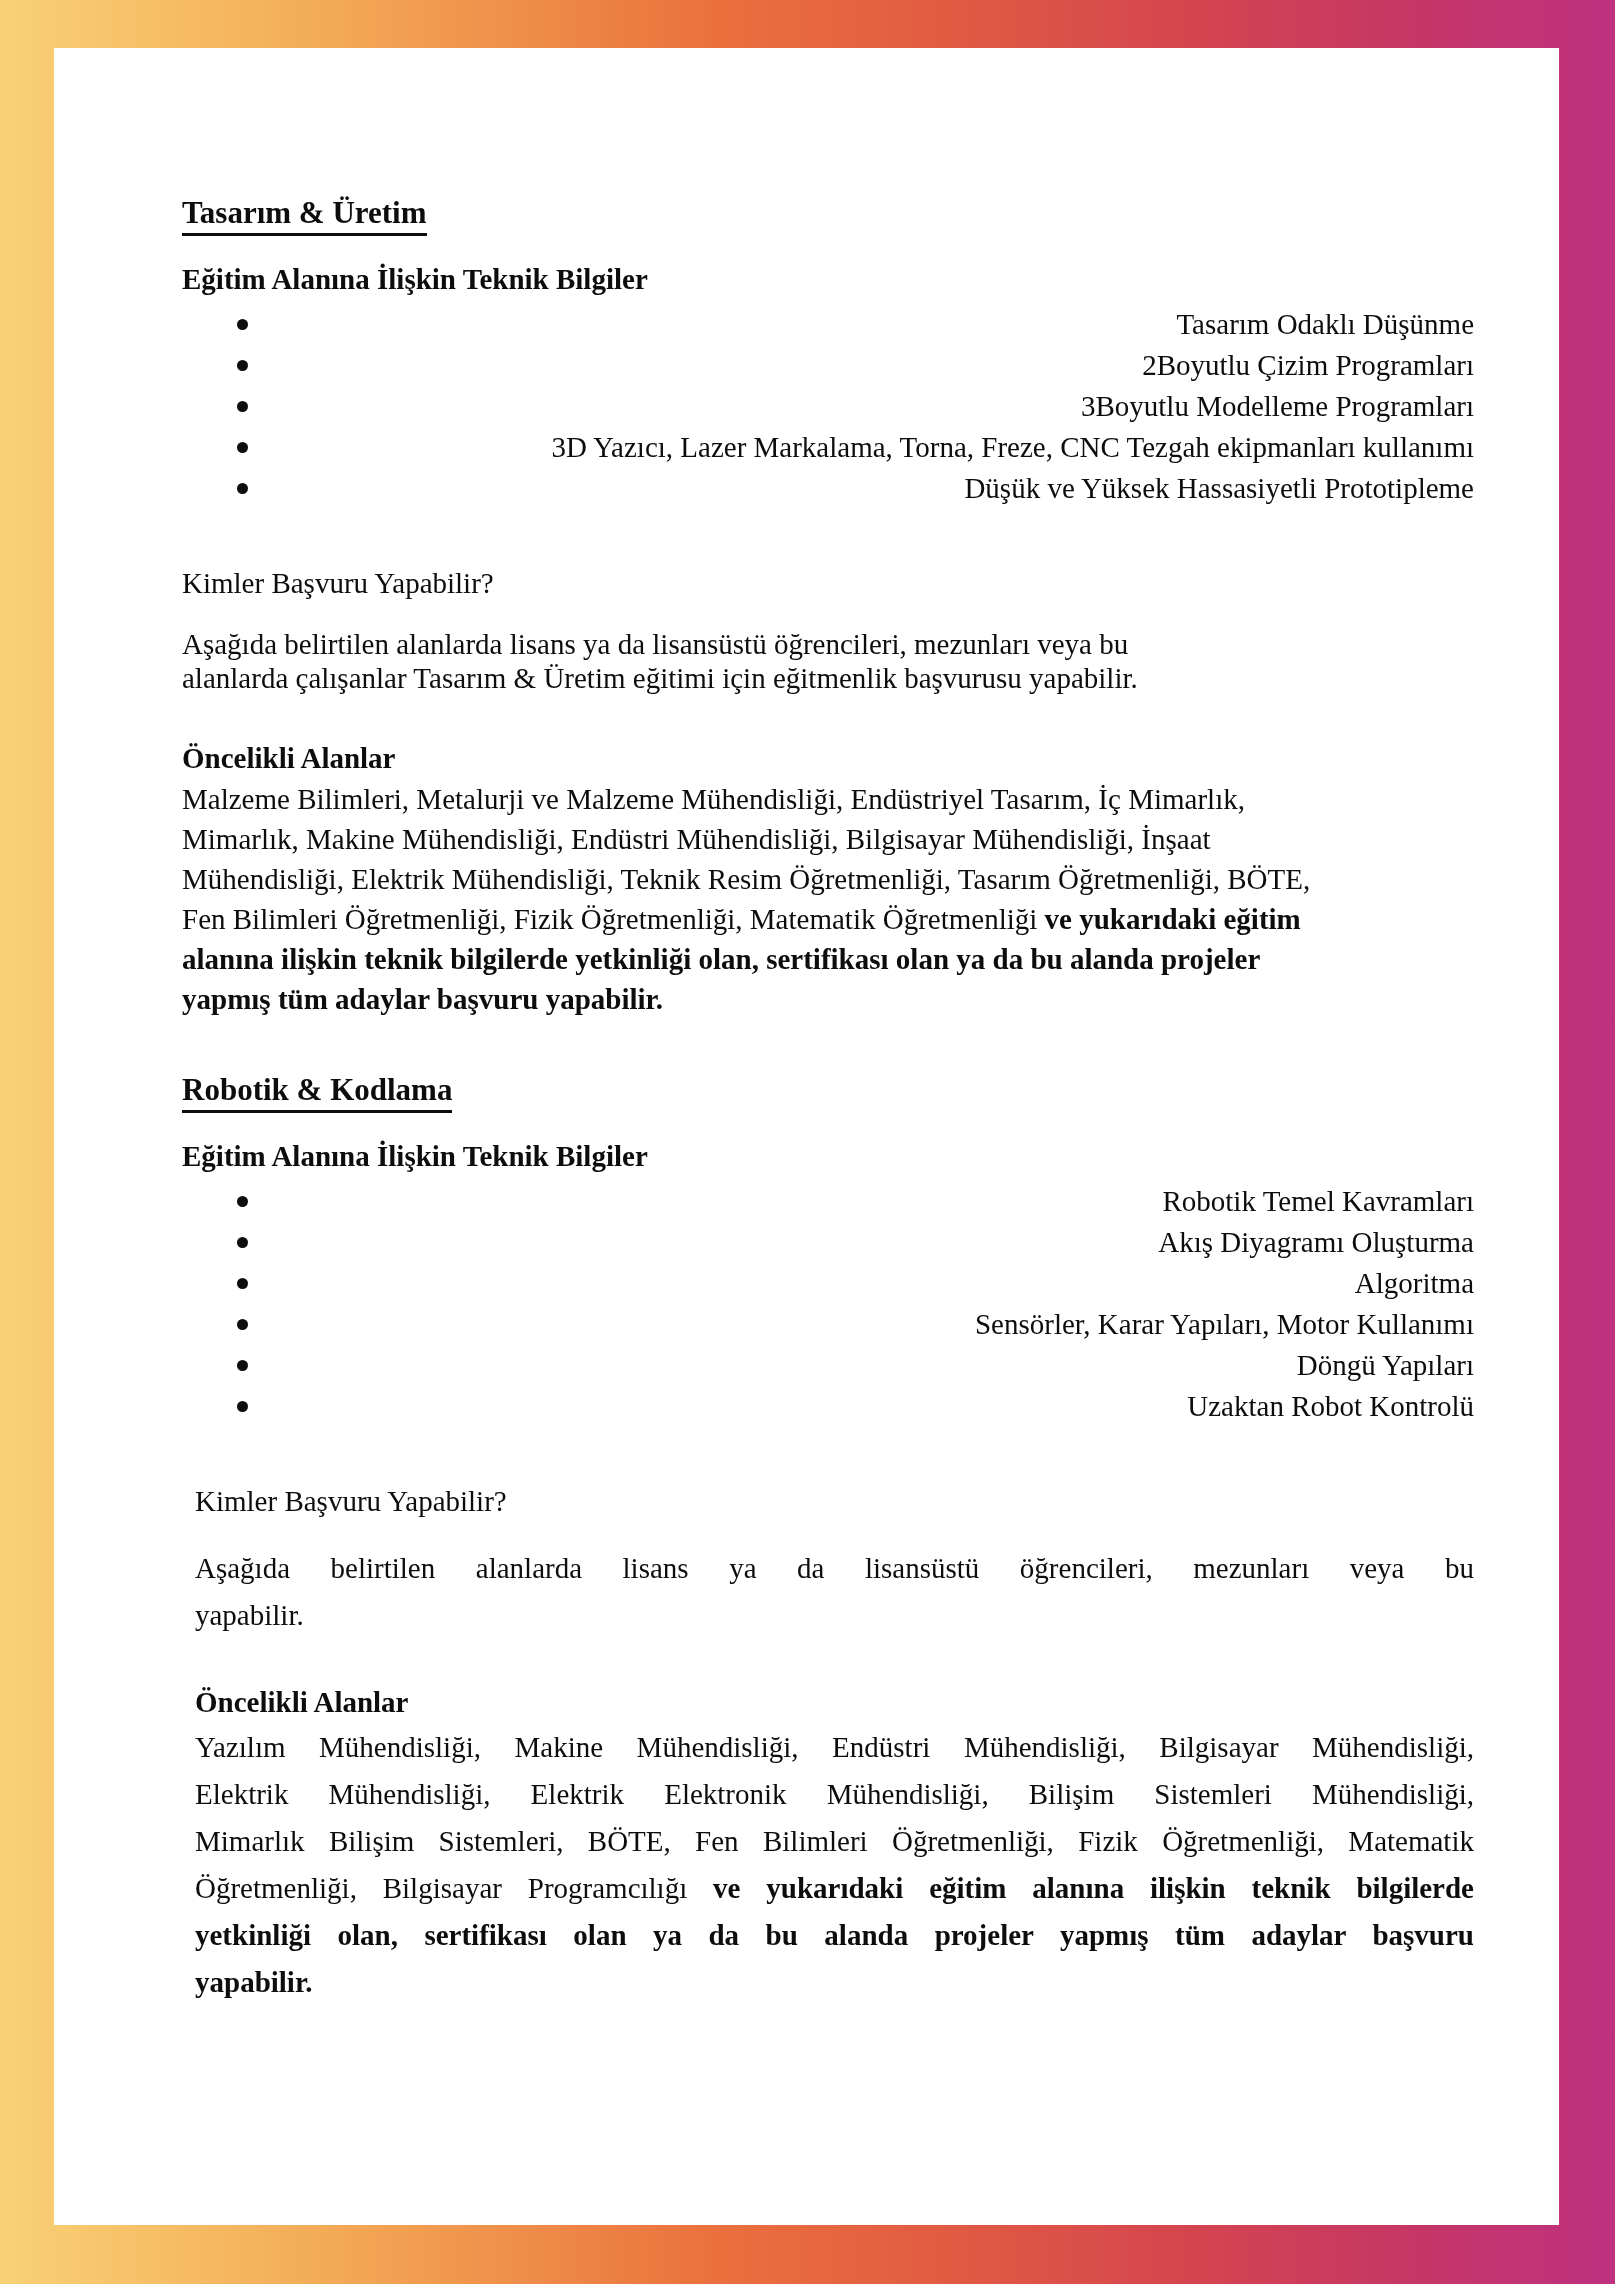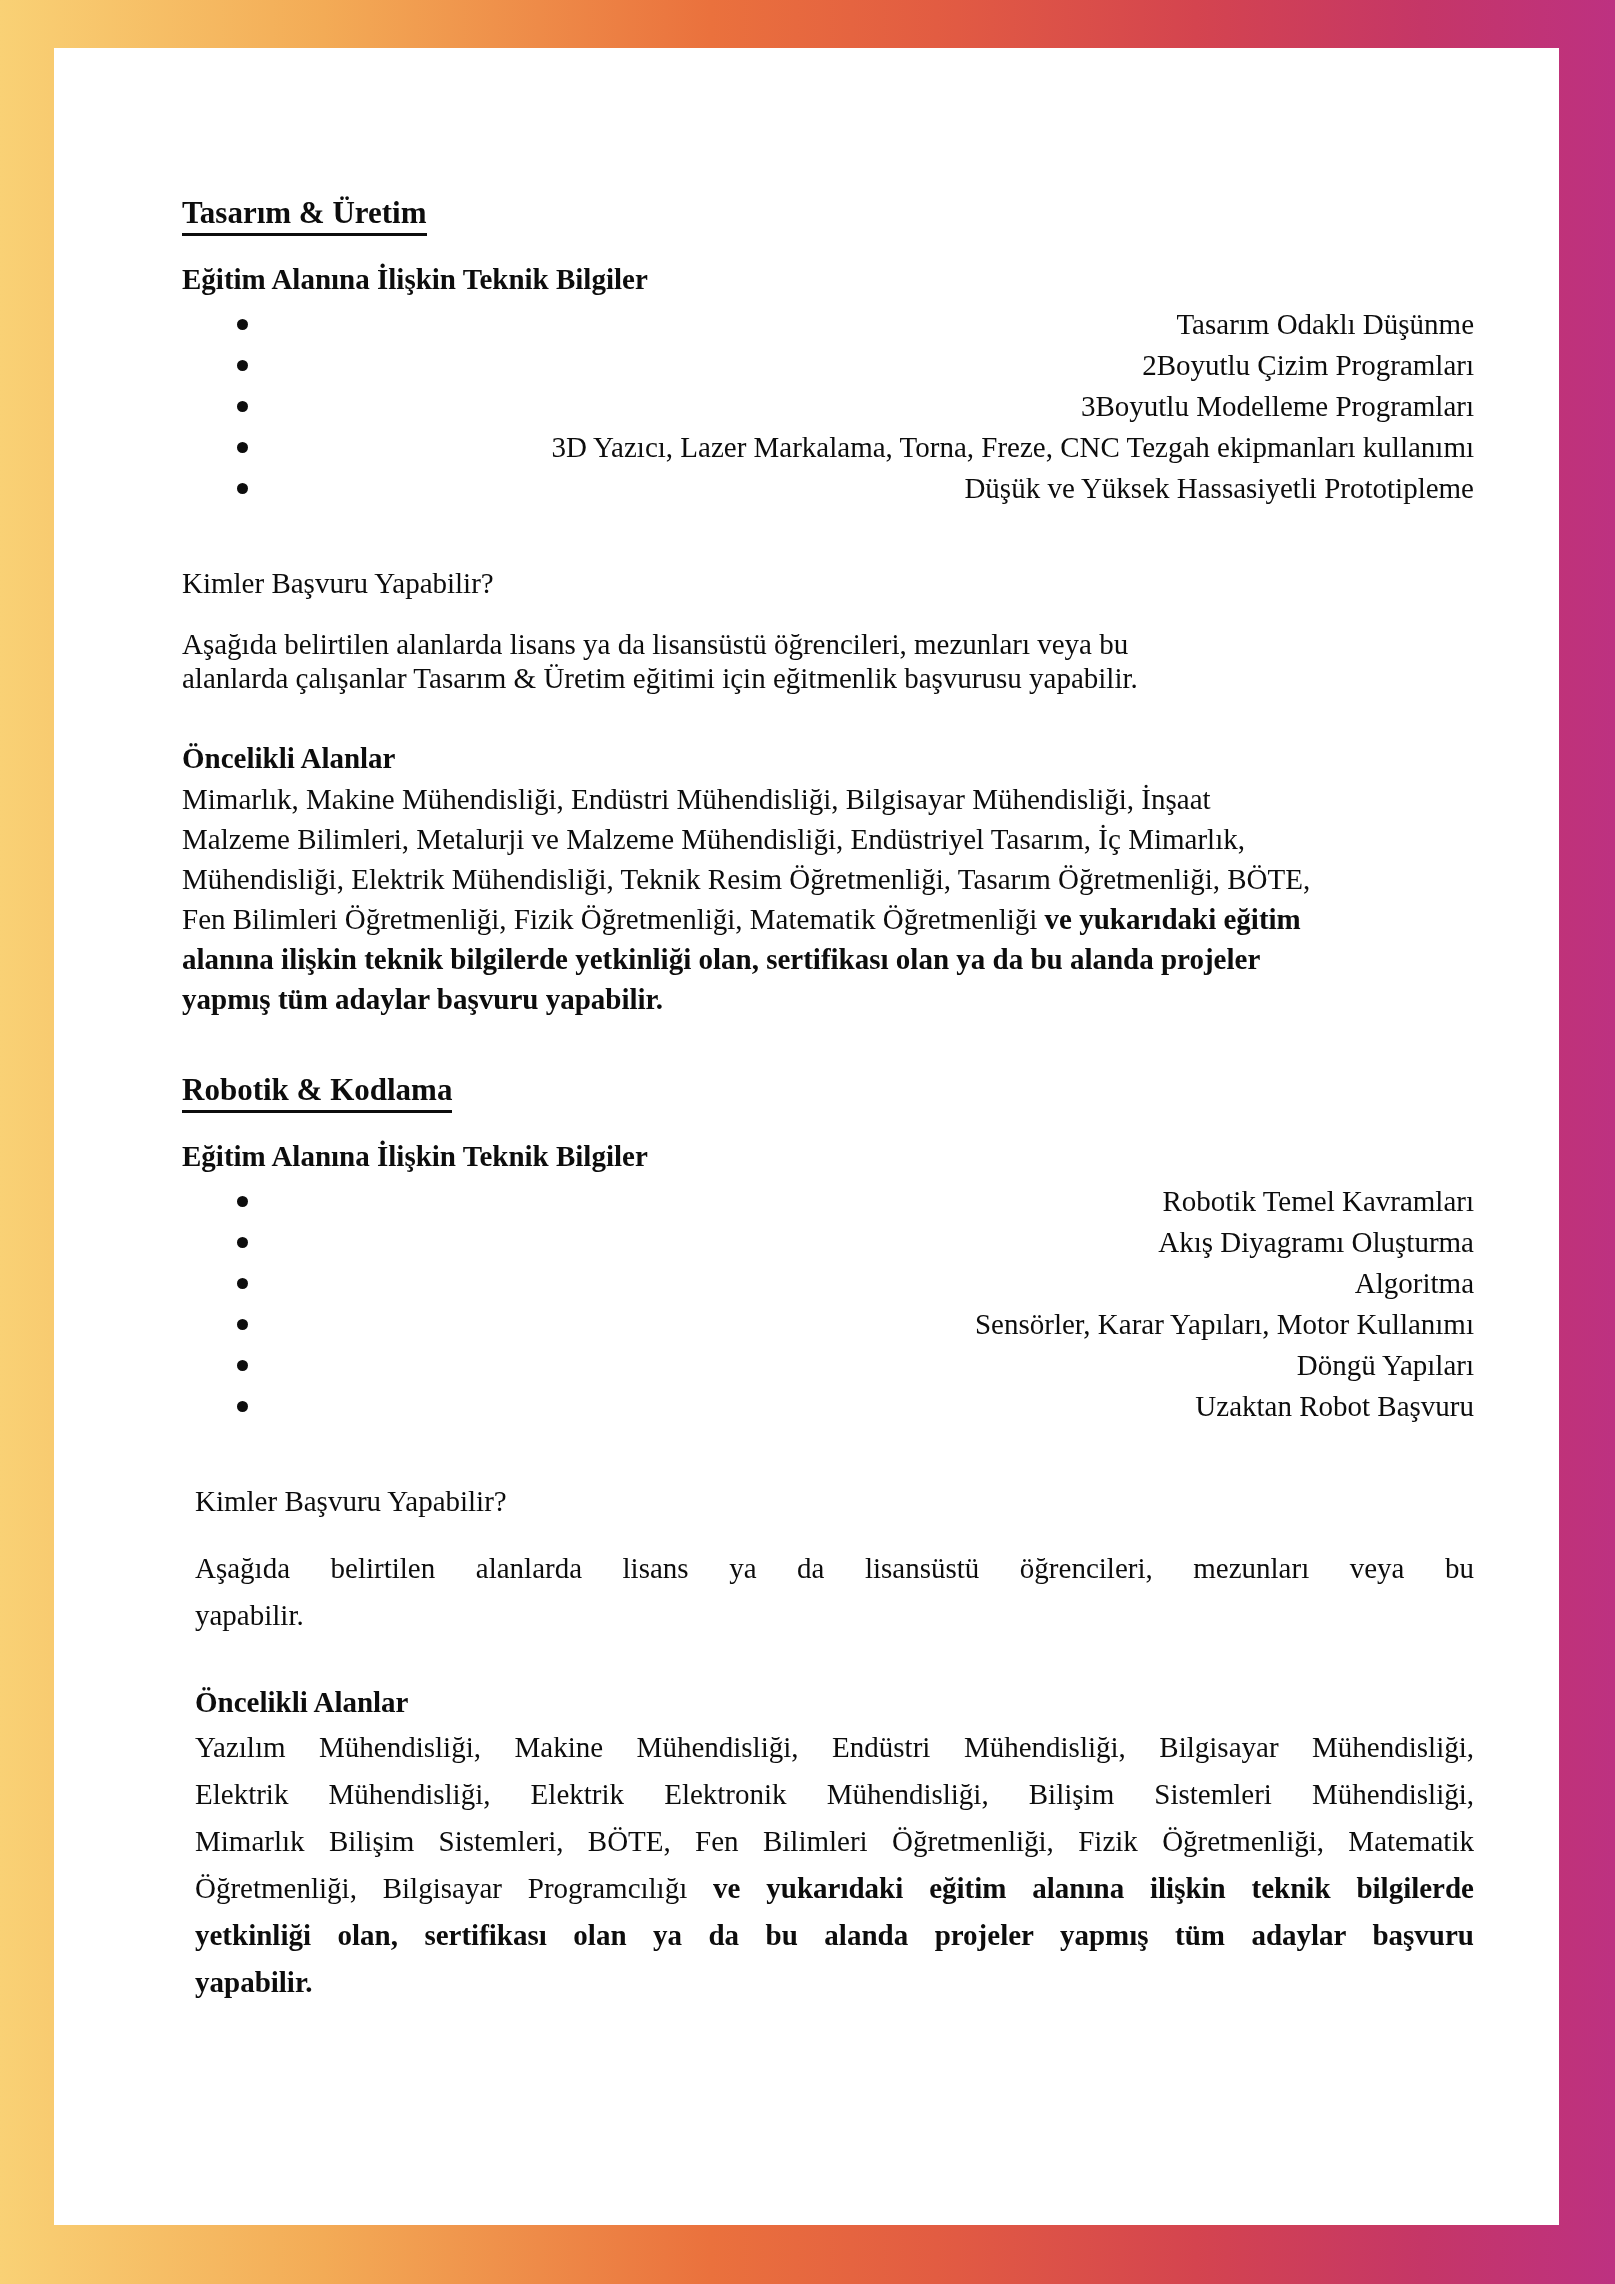--- a/index.html
+++ b/index.html
@@ -66,38 +66,38 @@
             <li class="bullet-item"><span class="bullet-dot"></span><span class="bullet-text">3D Yazıcı, Lazer Markalama, Torna, Freze, CNC Tezgah ekipmanları kullanımı</span></li>
             <li class="bullet-item"><span class="bullet-dot"></span><span class="bullet-text">Düşük ve Yüksek Hassasiyetli Prototipleme</span></li>
           </ul>
           <h3 class="who-heading">Kimler Başvuru Yapabilir?</h3>
           <div class="who-para">
             <div class="line"><span class="seg-regular">Aşağıda belirtilen alanlarda lisans ya da lisansüstü öğrencileri, mezunları veya bu</span></div>
             <div class="line"><span class="seg-regular">alanlarda çalışanlar Tasarım &amp; Üretim eğitimi için eğitmenlik başvurusu yapabilir.</span></div>
           </div>
           <h3 class="priority-heading">Öncelikli Alanlar</h3>
           <div class="priority-para">
+            <div class="line"><span class="seg-regular">Malzeme Bilimleri, Metalurji ve Malzeme Mühendisliği, Endüstriyel Tasarım, İç Mimarlık,</span></div>
             <div class="line"><span class="seg-regular">Mimarlık, Makine Mühendisliği, Endüstri Mühendisliği, Bilgisayar Mühendisliği, İnşaat</span></div>
-            <div class="line"><span class="seg-regular">Malzeme Bilimleri, Metalurji ve Malzeme Mühendisliği, Endüstriyel Tasarım, İç Mimarlık,</span></div>
             <div class="line"><span class="seg-regular">Mühendisliği, Elektrik Mühendisliği, Teknik Resim Öğretmenliği, Tasarım Öğretmenliği, BÖTE,</span></div>
             <div class="line"><span class="seg-regular">Fen Bilimleri Öğretmenliği, Fizik Öğretmenliği, Matematik Öğretmenliği </span><span class="seg-bold">ve yukarıdaki eğitim</span></div>
             <div class="line"><span class="seg-bold">alanına ilişkin teknik bilgilerde yetkinliği olan, sertifikası olan ya da bu alanda projeler</span></div>
             <div class="line"><span class="seg-bold">yapmış tüm adaylar başvuru yapabilir.</span></div>
           </div>
         </section>
         <section class="doc-section sec-1">
           <h1 class="section-title"><span class="title-underline">Robotik &amp; Kodlama</span></h1>
           <h2 class="tech-heading">Eğitim Alanına İlişkin Teknik Bilgiler</h2>
           <ul class="bullet-list">
             <li class="bullet-item"><span class="bullet-dot"></span><span class="bullet-text">Robotik Temel Kavramları</span></li>
             <li class="bullet-item"><span class="bullet-dot"></span><span class="bullet-text">Akış Diyagramı Oluşturma</span></li>
             <li class="bullet-item"><span class="bullet-dot"></span><span class="bullet-text">Algoritma</span></li>
             <li class="bullet-item"><span class="bullet-dot"></span><span class="bullet-text">Sensörler, Karar Yapıları, Motor Kullanımı</span></li>
             <li class="bullet-item"><span class="bullet-dot"></span><span class="bullet-text">Döngü Yapıları</span></li>
-            <li class="bullet-item"><span class="bullet-dot"></span><span class="bullet-text">Uzaktan Robot Başvuru</span></li>
+            <li class="bullet-item"><span class="bullet-dot"></span><span class="bullet-text">Uzaktan Robot Kontrolü</span></li>
           </ul>
           <h3 class="who-heading shifted">Kimler Başvuru Yapabilir?</h3>
           <div class="who-para shifted">
             <div class="line stretch"><span class="seg-regular">Aşağıda belirtilen alanlarda lisans ya da lisansüstü öğrencileri, mezunları veya bu</span></div>
             <div class="line"><span class="seg-regular">yapabilir.</span></div>
           </div>
           <h3 class="priority-heading shifted">Öncelikli Alanlar</h3>
           <div class="priority-para shifted">
             <div class="line stretch"><span class="seg-regular">Yazılım Mühendisliği, Makine Mühendisliği, Endüstri Mühendisliği, Bilgisayar Mühendisliği,</span></div>
             <div class="line stretch"><span class="seg-regular">Elektrik Mühendisliği, Elektrik Elektronik Mühendisliği, Bilişim Sistemleri Mühendisliği,</span></div>

